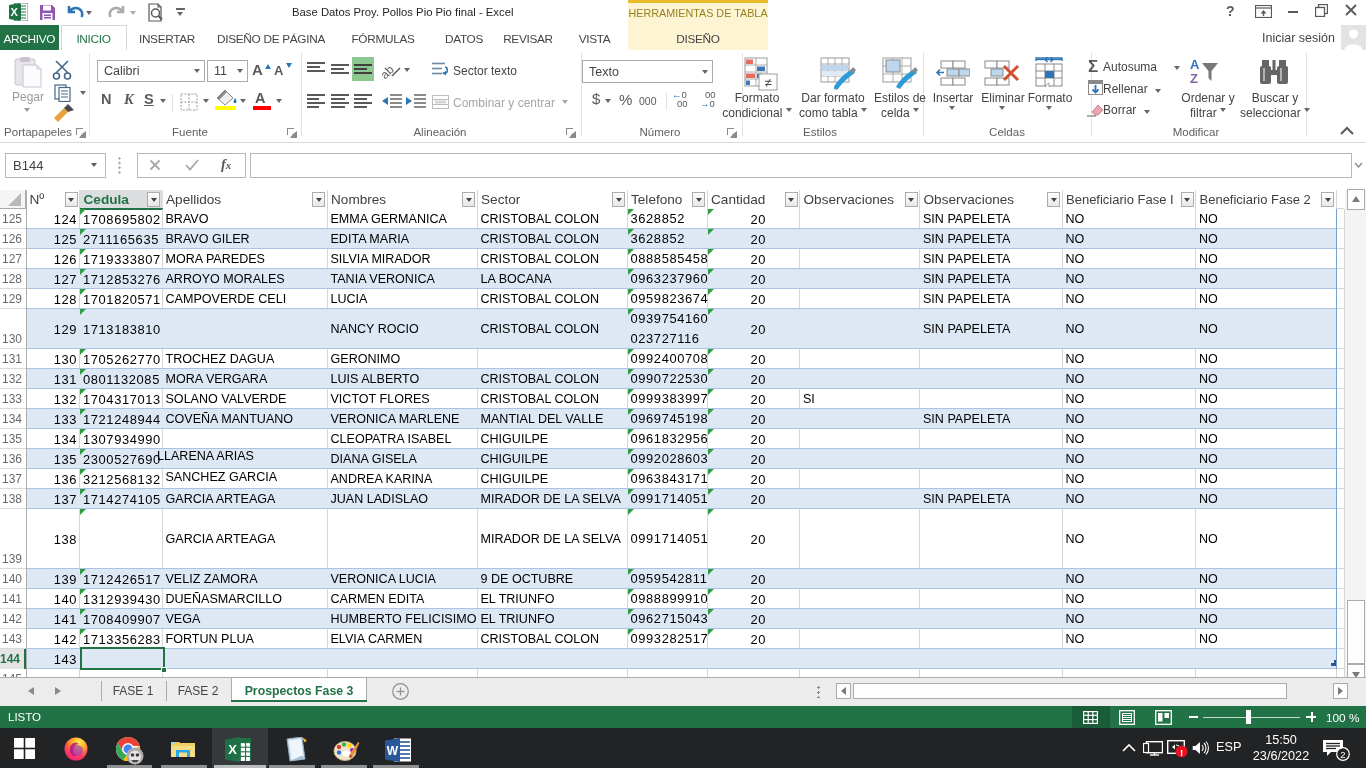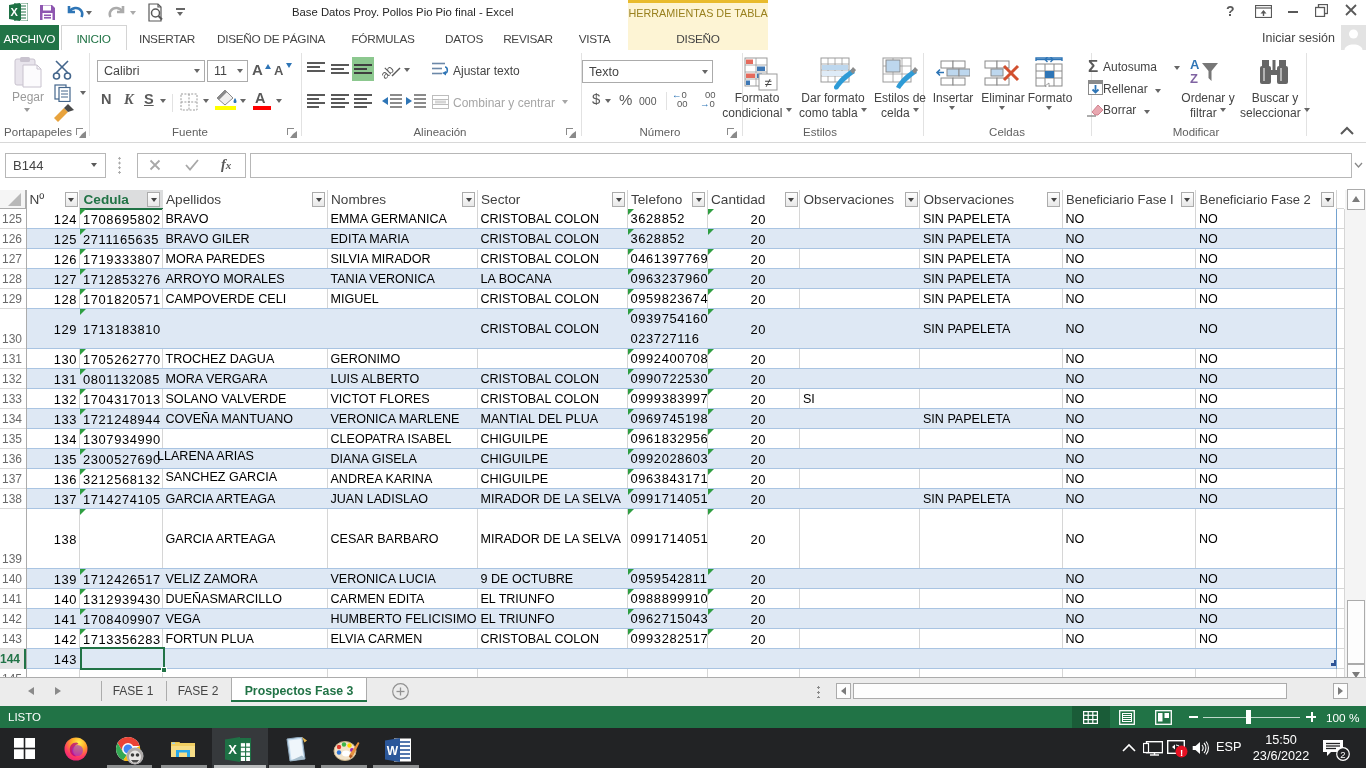--- a/index.html
+++ b/index.html
@@ -247,21 +247,21 @@
     </svg>
 <svg class="abs" style="left:432px;top:62px" width="17" height="16" viewBox="0 0 17 16">
 <g stroke="#6B88A8" stroke-width="1.6">
         <line x1="0" y1="1.5" x2="13" y2="1.5"></line>
         <line x1="0" y1="6.5" x2="10" y2="6.5"></line>
         <line x1="0" y1="11.5" x2="10" y2="11.5"></line>
       </g>
 <path d="M13 5 C16 5 16 11 13.5 11" fill="none" stroke="#2E75B6" stroke-width="1.6"></path>
 <path d="M15 11 L11 8.5 15 6.5 Z" fill="#2E75B6" transform="translate(-1 2.5)"></path>
     </svg>
-<div class="tx btxt" style="left:453px;top:64px">Ajustar texto</div>
+<div class="tx btxt" style="left:453px;top:64px">Sector texto</div>
 <svg class="abs" style="left:432px;top:95px" width="17" height="14" viewBox="0 0 17 14">
 <rect x="0.5" y="0.5" width="16" height="13" fill="none" stroke="#BDBDBD" stroke-width="1"></rect>
 <line x1="0" y1="4.5" x2="17" y2="4.5" stroke="#BDBDBD"></line>
       <line x1="0" y1="9.5" x2="17" y2="9.5" stroke="#BDBDBD"></line>
 <rect x="3" y="5.5" width="11" height="3" fill="#D5D5D5"></rect>
     </svg>
 <div class="tx btxt gray" style="left:453px;top:96px">Combinar y centrar</div>
 <div class="ddabs" style="left:562px;top:100px;border-top-color:#a6a6a6"></div>
 <div class="glab" style="left:380px;width:120px">Alineación</div>
 <div class="launch" style="left:566px;top:128px"></div>
@@ -543,21 +543,21 @@
 <div class="gvl" style="left:1344px;top:249px;height:20px"></div>
 <div class="rowno" style="top:249px;height:20px;padding-bottom:3px">127</div>
 <div class="abs" style="left:0;top:268px;width:26px;height:1px;background:#D9D9D9"></div>
 <div class="cell cr dig" style="left:26px;top:249px;width:54px;height:20px">126</div>
 <div class="cell cl dig" style="left:80px;top:249px;width:82.5px;height:20px">1719333807</div>
 <div class="cell cl" style="left:162.5px;top:249px;width:165px;height:20px">MORA PAREDES</div>
 <div class="cell cl" style="left:327.5px;top:249px;width:150px;height:20px">SILVIA MIRADOR</div>
 <div class="cell cl" style="left:477.5px;top:249px;width:150px;height:20px">CRISTOBAL COLON</div>
 <div class="cell cl dig" style="left:627.5px;top:249px;width:80px;height:20px">
       <div style="line-height:20px">
-        <div>0461397769</div>
+        <div>0888585458</div>
       </div>
     </div>
 <div class="cell cc dig" style="left:707.5px;top:249px;width:92.5px;height:20px">20</div>
 <div class="cell cl" style="left:920px;top:249px;width:142.5px;height:20px">
       <div style="line-height:20px">
         <div>SIN PAPELETA</div>
       </div>
     </div>
 <div class="cell cl" style="left:1062.5px;top:249px;width:133.5px;height:20px">NO</div>
 <div class="cell cl" style="left:1196px;top:249px;width:140.5px;height:20px">NO</div>
@@ -603,21 +603,21 @@
 <div class="gvl" style="left:919px;top:289px;height:20px"></div>
 <div class="gvl" style="left:1061.5px;top:289px;height:20px"></div>
 <div class="gvl" style="left:1195.0px;top:289px;height:20px"></div>
 <div class="gvl" style="left:1335.5px;top:289px;height:20px"></div>
 <div class="gvl" style="left:1344px;top:289px;height:20px"></div>
 <div class="rowno" style="top:289px;height:20px;padding-bottom:3px">129</div>
 <div class="abs" style="left:0;top:308px;width:26px;height:1px;background:#D9D9D9"></div>
 <div class="cell cr dig" style="left:26px;top:289px;width:54px;height:20px">128</div>
 <div class="cell cl dig" style="left:80px;top:289px;width:82.5px;height:20px">1701820571</div>
 <div class="cell cl" style="left:162.5px;top:289px;width:165px;height:20px">CAMPOVERDE CELI</div>
-<div class="cell cl" style="left:327.5px;top:289px;width:150px;height:20px">MIGUEL</div>
+<div class="cell cl" style="left:327.5px;top:289px;width:150px;height:20px">LUCIA</div>
 <div class="cell cl" style="left:477.5px;top:289px;width:150px;height:20px">CRISTOBAL COLON</div>
 <div class="cell cl dig" style="left:627.5px;top:289px;width:80px;height:20px">
       <div style="line-height:20px">
         <div>0959823674</div>
       </div>
     </div>
 <div class="cell cc dig" style="left:707.5px;top:289px;width:92.5px;height:20px">20</div>
 <div class="cell cl" style="left:920px;top:289px;width:142.5px;height:20px">
       <div style="line-height:20px">
         <div>SIN PAPELETA</div>
@@ -629,20 +629,21 @@
 <div class="tri" style="left:627.5px;top:289px"></div>
 <div class="tri" style="left:707.5px;top:289px"></div>
 <div class="rline" style="top:308px;width:1310.5px"></div>
 <div class="abs" style="left:1337px;top:308px;width:7px;height:1px;background:#D6D6D6"></div>
 <div class="abs band" style="left:26px;top:309px;width:1310.5px;height:40px"></div>
 <div class="gvl" style="left:1344px;top:309px;height:40px"></div>
 <div class="rowno" style="top:309px;height:40px;padding-bottom:3px">130</div>
 <div class="abs" style="left:0;top:348px;width:26px;height:1px;background:#D9D9D9"></div>
 <div class="cell cr dig" style="left:26px;top:309px;width:54px;height:40px">129</div>
 <div class="cell cl dig" style="left:80px;top:309px;width:82.5px;height:40px">1713183810</div>
+<div class="cell cl" style="left:327.5px;top:309px;width:150px;height:40px">NANCY ROCIO</div>
 <div class="cell cl" style="left:477.5px;top:309px;width:150px;height:40px">CRISTOBAL COLON</div>
 <div class="cell cl dig" style="left:627.5px;top:309px;width:80px;height:40px">
       <div style="line-height:20px">
         <div>0939754160/</div>
         <div>023727116</div>
       </div>
     </div>
 <div class="cell cc dig" style="left:707.5px;top:309px;width:92.5px;height:40px">20</div>
 <div class="cell cl" style="left:920px;top:309px;width:142.5px;height:40px">
       <div style="line-height:20px">
@@ -743,21 +744,21 @@
 <div class="rline" style="top:408px;width:1310.5px"></div>
 <div class="abs" style="left:1337px;top:408px;width:7px;height:1px;background:#D6D6D6"></div>
 <div class="abs band" style="left:26px;top:409px;width:1310.5px;height:20px"></div>
 <div class="gvl" style="left:1344px;top:409px;height:20px"></div>
 <div class="rowno" style="top:409px;height:20px;padding-bottom:3px">134</div>
 <div class="abs" style="left:0;top:428px;width:26px;height:1px;background:#D9D9D9"></div>
 <div class="cell cr dig" style="left:26px;top:409px;width:54px;height:20px">133</div>
 <div class="cell cl dig" style="left:80px;top:409px;width:82.5px;height:20px">1721248944</div>
 <div class="cell cl" style="left:162.5px;top:409px;width:165px;height:20px">COVEÑA MANTUANO</div>
 <div class="cell cl" style="left:327.5px;top:409px;width:150px;height:20px">VERONICA MARLENE</div>
-<div class="cell cl" style="left:477.5px;top:409px;width:150px;height:20px">MANTIAL DEL PLUA</div>
+<div class="cell cl" style="left:477.5px;top:409px;width:150px;height:20px">MANTIAL DEL VALLE</div>
 <div class="cell cl dig" style="left:627.5px;top:409px;width:80px;height:20px">
       <div style="line-height:20px">
         <div>0969745198</div>
       </div>
     </div>
 <div class="cell cc dig" style="left:707.5px;top:409px;width:92.5px;height:20px">20</div>
 <div class="cell cl" style="left:920px;top:409px;width:142.5px;height:20px">
       <div style="line-height:20px">
         <div>SIN PAPELETA</div>
       </div>
@@ -891,21 +892,20 @@
 <div class="gvl" style="left:799.0px;top:509px;height:60px"></div>
 <div class="gvl" style="left:919px;top:509px;height:60px"></div>
 <div class="gvl" style="left:1061.5px;top:509px;height:60px"></div>
 <div class="gvl" style="left:1195.0px;top:509px;height:60px"></div>
 <div class="gvl" style="left:1335.5px;top:509px;height:60px"></div>
 <div class="gvl" style="left:1344px;top:509px;height:60px"></div>
 <div class="rowno" style="top:509px;height:60px;padding-bottom:3px">139</div>
 <div class="abs" style="left:0;top:568px;width:26px;height:1px;background:#D9D9D9"></div>
 <div class="cell cr dig" style="left:26px;top:509px;width:54px;height:60px">138</div>
 <div class="cell cl" style="left:162.5px;top:509px;width:165px;height:60px">GARCIA ARTEAGA</div>
-<div class="cell cl" style="left:327.5px;top:509px;width:150px;height:60px">CESAR BARBARO</div>
 <div class="cell cl" style="left:477.5px;top:509px;width:150px;height:60px">MIRADOR DE LA SELVA</div>
 <div class="cell cl dig" style="left:627.5px;top:509px;width:80px;height:60px">
       <div style="line-height:20px">
         <div>0991714051</div>
       </div>
     </div>
 <div class="cell cc dig" style="left:707.5px;top:509px;width:92.5px;height:60px">20</div>
 <div class="cell cl" style="left:1062.5px;top:509px;width:133.5px;height:60px">NO</div>
 <div class="cell cl" style="left:1196px;top:509px;width:140.5px;height:60px">NO</div>
 <div class="tri" style="left:80px;top:509px"></div>

